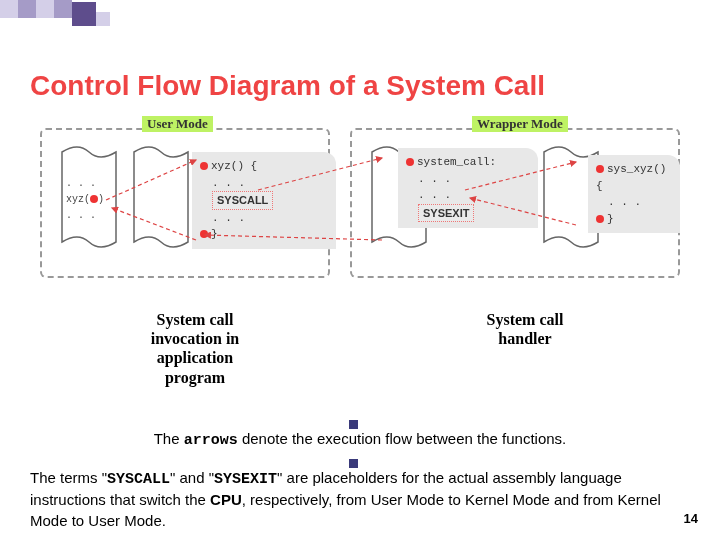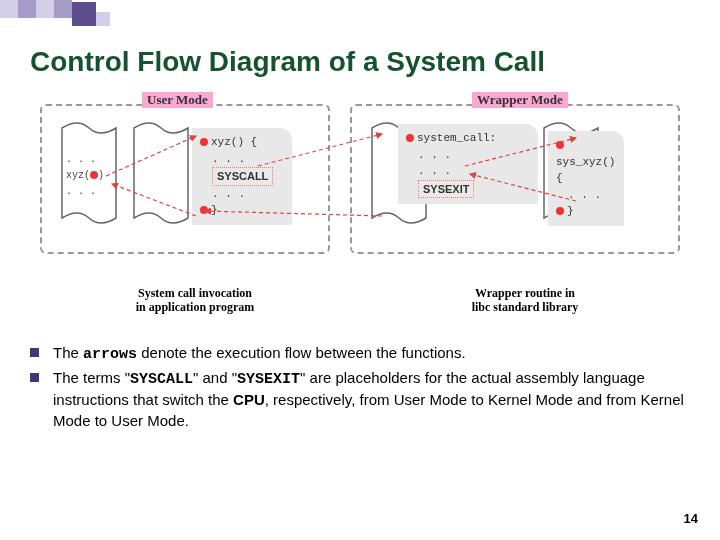--- a/index.html
+++ b/index.html
@@ -13,39 +13,39 @@
 .decorative-bar {
   position: absolute;
   top: 0; left: 0;
   display: flex;
 }
 .dec-square {
   width: 18px; height: 18px;
 }
 .title {
   font-size: 28px;
-  color: #14532d;
-  padding: 46px 30px 10px 30px;
+  color: #ef4444;
+  padding: 70px 30px 10px 30px;
 }
 .diagram-area {
   position: relative;
   width: 680px;
   height: 180px;
   margin: 8px 20px 10px 20px;
 }
 .mode-box {
   position: absolute;
   border: 2px dashed #999;
   border-radius: 6px;
   height: 150px;
 }
 .mode-label {
   position: absolute;
   top: -14px;
-  background: #f9a8d4;
+  background: #bef264;
   padding: 0 5px;
   font-size: 13px;
   font-weight: bold;
   font-family: "Times New Roman", serif;
   color: #333;
 }
 .code-box {
   position: absolute;
   background: #e8e8e8;
   border-top-right-radius: 12px;
@@ -82,35 +82,36 @@
   position: absolute;
   width: 8px; height: 8px;
   background: #e33;
   border-radius: 50%;
 }
 .captions {
   display: flex;
   justify-content: space-around;
   padding: 0 30px;
   font-family: "Times New Roman", serif;
-  font-size: 12px;
+  font-size: 16px;
   font-weight: bold;
   text-align: center;
   color: #000;
 }
 .caption { width: 120px; line-height: 1.2; }
 .bullets {
   padding: 28px 30px 0 30px;
   font-size: 15px;
   color: #000;
 }
 .bullet-row {
   display: flex;
-  align-items: flex-start;
+  align-items: center;
   margin-bottom: 3px;
+  flex-direction: column;
 }
 .bullet-square {
   width: 9px; height: 9px;
   background: #3a3a7a;
   margin-right: 14px;
   margin-top: 5px;
   flex-shrink: 0;
 }
 .bullet-text { line-height: 1.35; }
 .mono { font-family: "Courier New", monospace; font-weight: bold; }
@@ -157,21 +158,21 @@
   <span class="wavy-label" style="left:46px; top:74px;text-align:center;">
     <span>xyz(</span><span class="dot" style="position:relative;display:inline-block;top:1px;"></span><span>)</span>
   </span>
   <span class="wavy-label" style="left:46px; top:90px;">. . .</span>
 
   <div class="wavy-box" style="left:110px;">
     <svg viewBox="0 0 62 112">
       <path d="M4 10 Q20 0 31 10 Q42 20 58 10 L58 100 Q42 110 31 100 Q20 90 4 100 Z" fill="#fff" stroke="#666" stroke-width="1.5"></path>
     </svg>
   </div>
-  <div class="code-box" style="left:172px; top:32px; width:100px;">
+  <div class="code-box" style="left:172px; top:32px; width:144px;">
     <div><span class="dot" style="position:relative;display:inline-block;top:1px;margin-right:3px;"></span><span>xyz() {</span></div>
     <div style="padding-left:12px;">. . .</div>
     <div style="padding-left:12px;"><span class="pill">SYSCALL</span></div>
     <div style="padding-left:12px;">. . .</div>
     <div><span class="dot" style="position:relative;display:inline-block;top:1px;margin-right:3px;"></span><span>}</span></div>
   </div>
 
   <div class="wavy-box" style="left:348px;">
     <svg viewBox="0 0 62 112">
       <path d="M4 10 Q20 0 31 10 Q42 20 58 10 L58 100 Q42 110 31 100 Q20 90 4 100 Z" fill="#fff" stroke="#666" stroke-width="1.5"></path>
@@ -182,21 +183,21 @@
     <div style="padding-left:12px;">. . .</div>
     <div style="padding-left:12px;">. . .</div>
     <div style="padding-left:12px;"><span class="pill">SYSEXIT</span></div>
   </div>
 
   <div class="wavy-box" style="left:520px;">
     <svg viewBox="0 0 62 112">
       <path d="M4 10 Q20 0 31 10 Q42 20 58 10 L58 100 Q42 110 31 100 Q20 90 4 100 Z" fill="#fff" stroke="#666" stroke-width="1.5"></path>
     </svg>
   </div>
-  <div class="code-box" style="left:528px; top:35px; width:76px;">
+  <div class="code-box" style="left:568px; top:35px; width:92px;">
     <div><span class="dot" style="position:relative;display:inline-block;top:1px;margin-right:3px;"></span><span>sys_xyz() {</span></div>
     <div style="padding-left:12px;">. . .</div>
     <div><span class="dot" style="position:relative;display:inline-block;top:1px;margin-right:3px;"></span><span>}</span></div>
   </div>
 
   <svg style="position:absolute;left:0;top:0;width:680px;height:170px;pointer-events:none;">
     <defs>
       <marker id="ah" markerWidth="6" markerHeight="6" refX="5" refY="3" orient="auto">
         <path d="M0,0 L6,3 L0,6 Z" fill="#d44"></path>
       </marker>
@@ -205,21 +206,21 @@
     <line x1="238" y1="70" x2="362" y2="38" stroke="#d44" stroke-width="1.2" stroke-dasharray="4 3" marker-end="url(#ah)"></line>
     <line x1="445" y1="70" x2="556" y2="42" stroke="#d44" stroke-width="1.2" stroke-dasharray="4 3" marker-end="url(#ah)"></line>
     <line x1="556" y1="105" x2="450" y2="78" stroke="#d44" stroke-width="1.2" stroke-dasharray="4 3" marker-end="url(#ah)"></line>
     <line x1="362" y1="120" x2="185" y2="115" stroke="#d44" stroke-width="1.2" stroke-dasharray="4 3" marker-end="url(#ah)"></line>
     <line x1="176" y1="120" x2="92" y2="88" stroke="#d44" stroke-width="1.2" stroke-dasharray="4 3" marker-end="url(#ah)"></line>
   </svg>
 </div>
 
 <div class="captions">
   <div class="caption">System call invocation in application program</div>
-  <div class="caption">Wrapper routine in libc standard library</div>
+  <div class="caption">System call handler</div>
 </div>
 
 <div class="bullets">
   <div class="bullet-row">
     <div class="bullet-square"></div>
     <div class="bullet-text">
       <span>The </span><span class="mono">arrows</span><span> denote the execution flow between the functions.</span>
     </div>
   </div>
   <div class="bullet-row">

